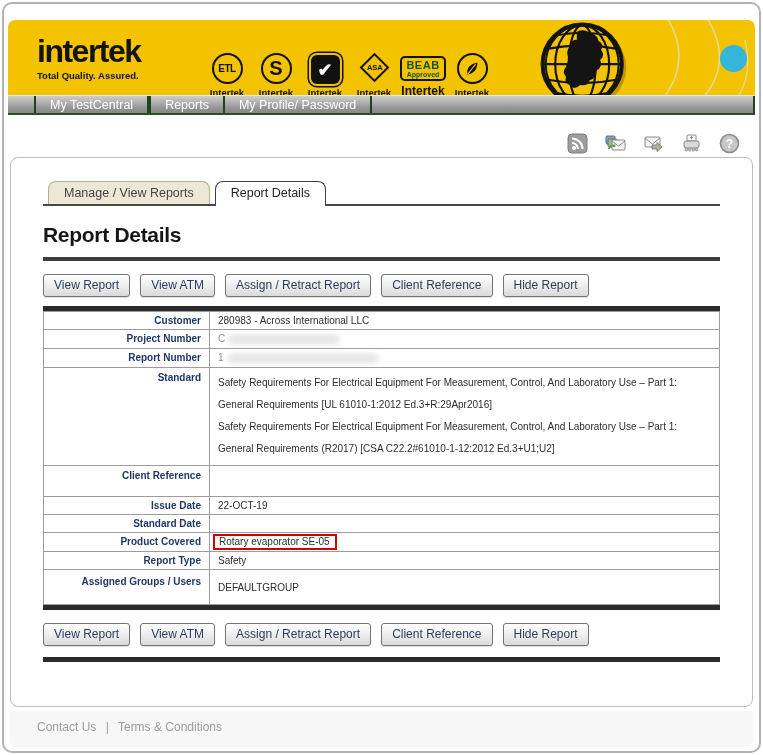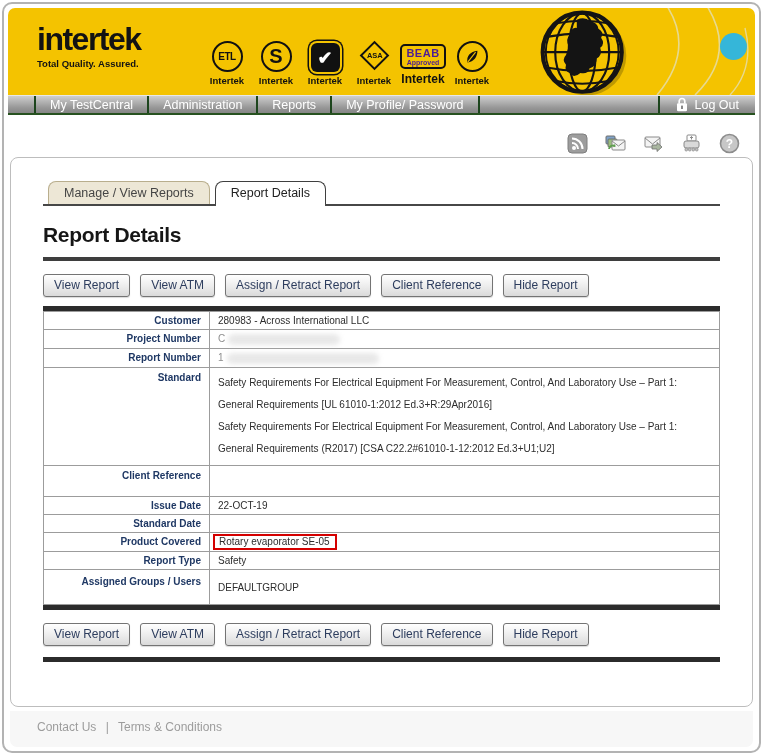--- a/index.html
+++ b/index.html
@@ -8,21 +8,21 @@
     width: 763px; height: 755px; position: relative;
     font-family: "Liberation Sans", sans-serif; color:#222;
     overflow: hidden;
   }
   .frame {
     position:absolute; inset:2px; border:2px solid #b3b3b3;
     border-radius:10px; overflow:hidden; background:#fff;
   }
   
   .masthead {
-    position:absolute; left:4px; right:4px; top:4px; height:87px;
+    position:absolute; left:4px; right:4px; top:16px; height:87px;
     background:#F4C300; border-radius:7px 7px 0 0; overflow:hidden;
   }
   .logo-block { position:absolute; left:29px; top:15px; }
   .logo-text {
     font-size:32px; font-weight:bold; letter-spacing:-1.5px; color:#131313; line-height:1.05;
   }
   .tagline { font-size:9.5px; font-weight:bold; color:#131313; margin-top:1px; }
 
   .cert-marks {
     position:absolute; left:198px; top:10px; height:68px;
@@ -42,21 +42,21 @@
     width:29px; height:29px; background:#111; border-radius:6px; color:#fff;
     display:flex; align-items:center; justify-content:center; font-size:18px; font-weight:bold;
     box-shadow: 0 0 0 2px #F4C300, 0 0 0 3.5px #111;
   }
   .glyph-diamond {
     width:21px; height:21px; border:2.5px solid #111; transform:rotate(45deg);
     display:flex; align-items:center; justify-content:center; margin:4px 0 6px;
   }
   .glyph-diamond span { transform:rotate(-45deg); font-size:7.5px; font-weight:bold; color:#111; }
   .glyph-beab {
-    border:2px solid #111; border-radius:5px; padding:2px 4px 1px; text-align:center; line-height:1; color:#4c1d95;
+    border:2px solid #111; border-radius:5px; padding:2px 4px 1px; text-align:center; line-height:1; color:#14532d;
   }
   .beab-l1 { font-size:11px; font-weight:bold; letter-spacing:0.5px; }
   .beab-l2 { font-size:7px; font-weight:bold; }
   .globe { position:absolute; left:529px; top:1px; width:94px; height:90px; }
   .arcs { position:absolute; right:0; top:0; width:160px; height:87px; }
   .cyan-dot {
     position:absolute; left:712px; top:25px; width:27px; height:27px;
     background:#35B6D9; border-radius:50%;
   }
   
@@ -217,36 +217,27 @@
     </svg>
 
     <div class="cyan-dot"></div>
   </header>
 
   <nav class="navbar">
     <div class="nav-lead"></div>
     <div class="nav-sep"></div>
     <div class="nav-item">My TestCentral</div>
     <div class="nav-sep"></div>
-    <div class="nav-item">Administration</div>
     <div class="nav-sep"></div>
     <div class="nav-item">Reports</div>
     <div class="nav-sep"></div>
     <div class="nav-item">My Profile/ Password</div>
     <div class="nav-sep"></div>
     <div class="nav-spacer"></div>
     <div class="nav-sep"></div>
-    <div class="logout">
-      <svg width="12" height="15" viewBox="0 0 12 15">
-        <path d="M3.2 6.5 V4.3 a2.8 2.8 0 0 1 5.6 0 V6.5" stroke="#fff" stroke-width="1.7" fill="none"></path>
-        <rect x="1" y="6.3" width="10" height="8" rx="1.2" fill="#fff"></rect>
-        <rect x="5.2" y="8.6" width="1.6" height="3.4" fill="#6b6b6b"></rect>
-      </svg>
-      <span>Log Out</span>
-    </div>
   </nav>
 
   <div class="toolbar">
     <svg class="tb-icon" viewBox="0 0 21 21">
       <rect x="1" y="1" width="19" height="19" rx="4" fill="#9d9d9d" stroke="#7e7e7e"></rect>
       <circle cx="7" cy="15" r="2" fill="#fff"></circle>
       <path d="M5 10 a6 6 0 0 1 6 6" stroke="#fff" stroke-width="2" fill="none"></path>
       <path d="M5 5.5 a10.5 10.5 0 0 1 10.5 10.5" stroke="#fff" stroke-width="2" fill="none"></path>
     </svg>
     <svg class="tb-icon" viewBox="0 0 21 21">

